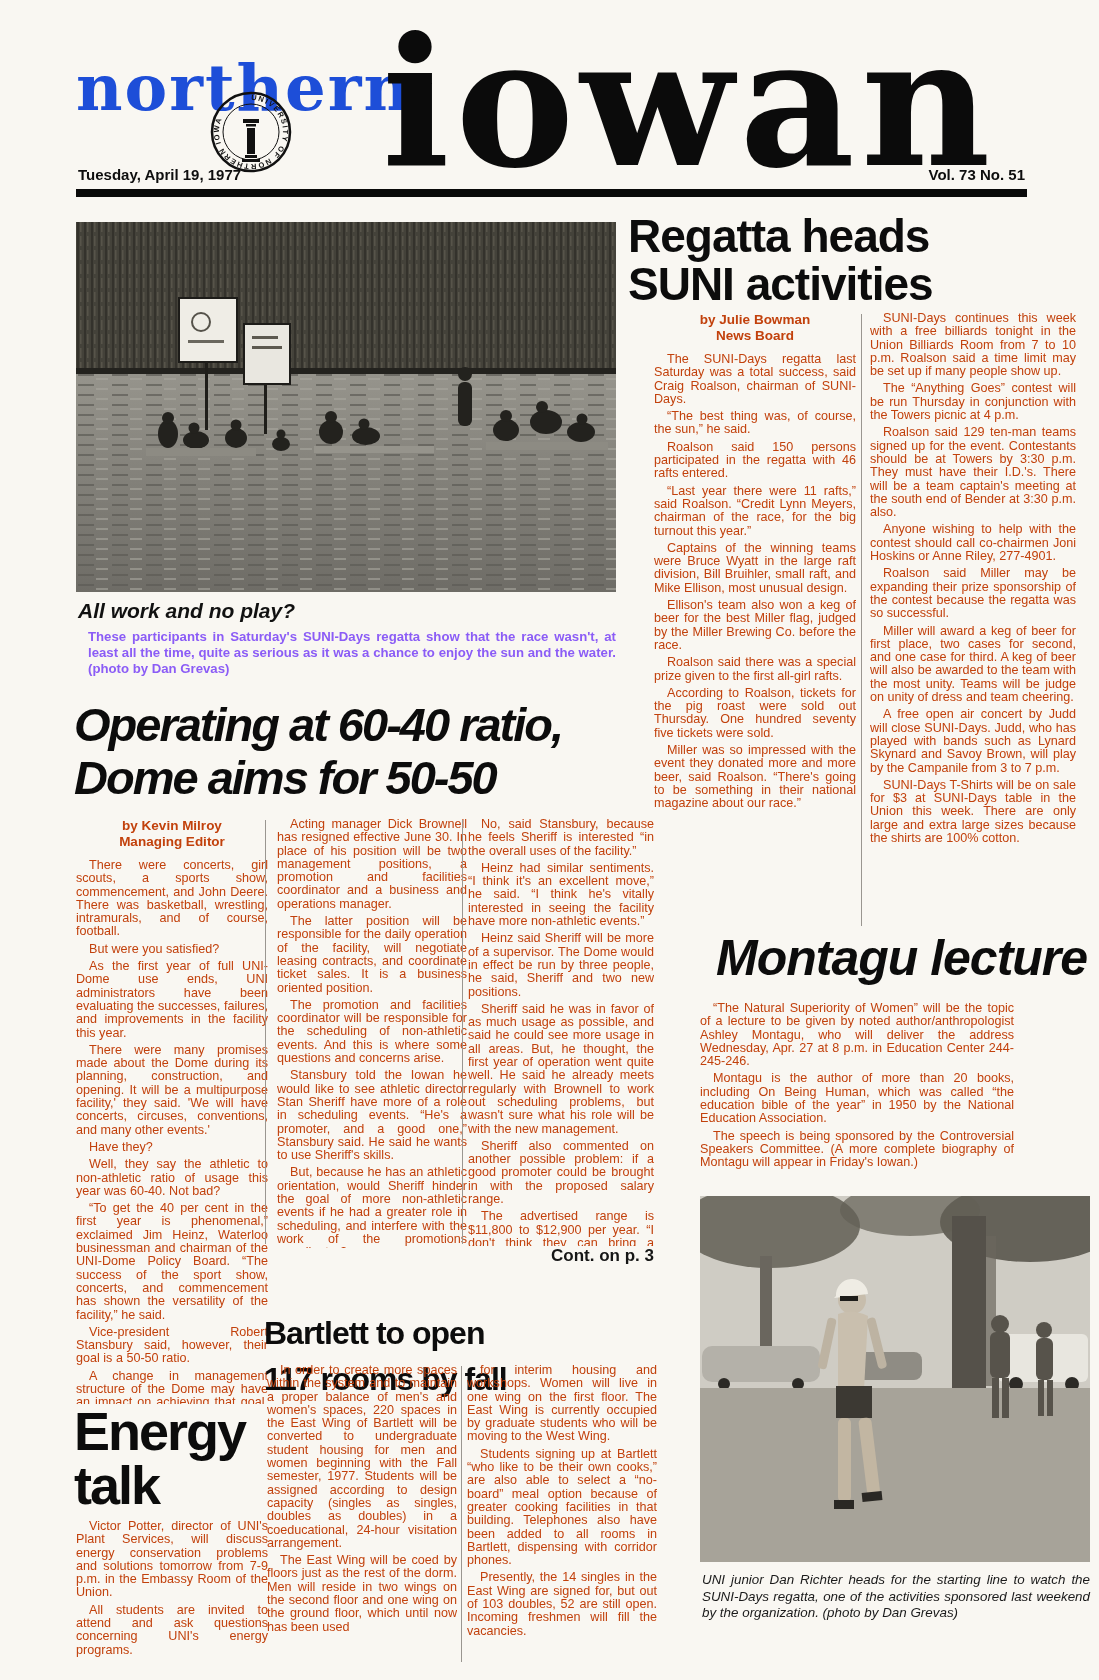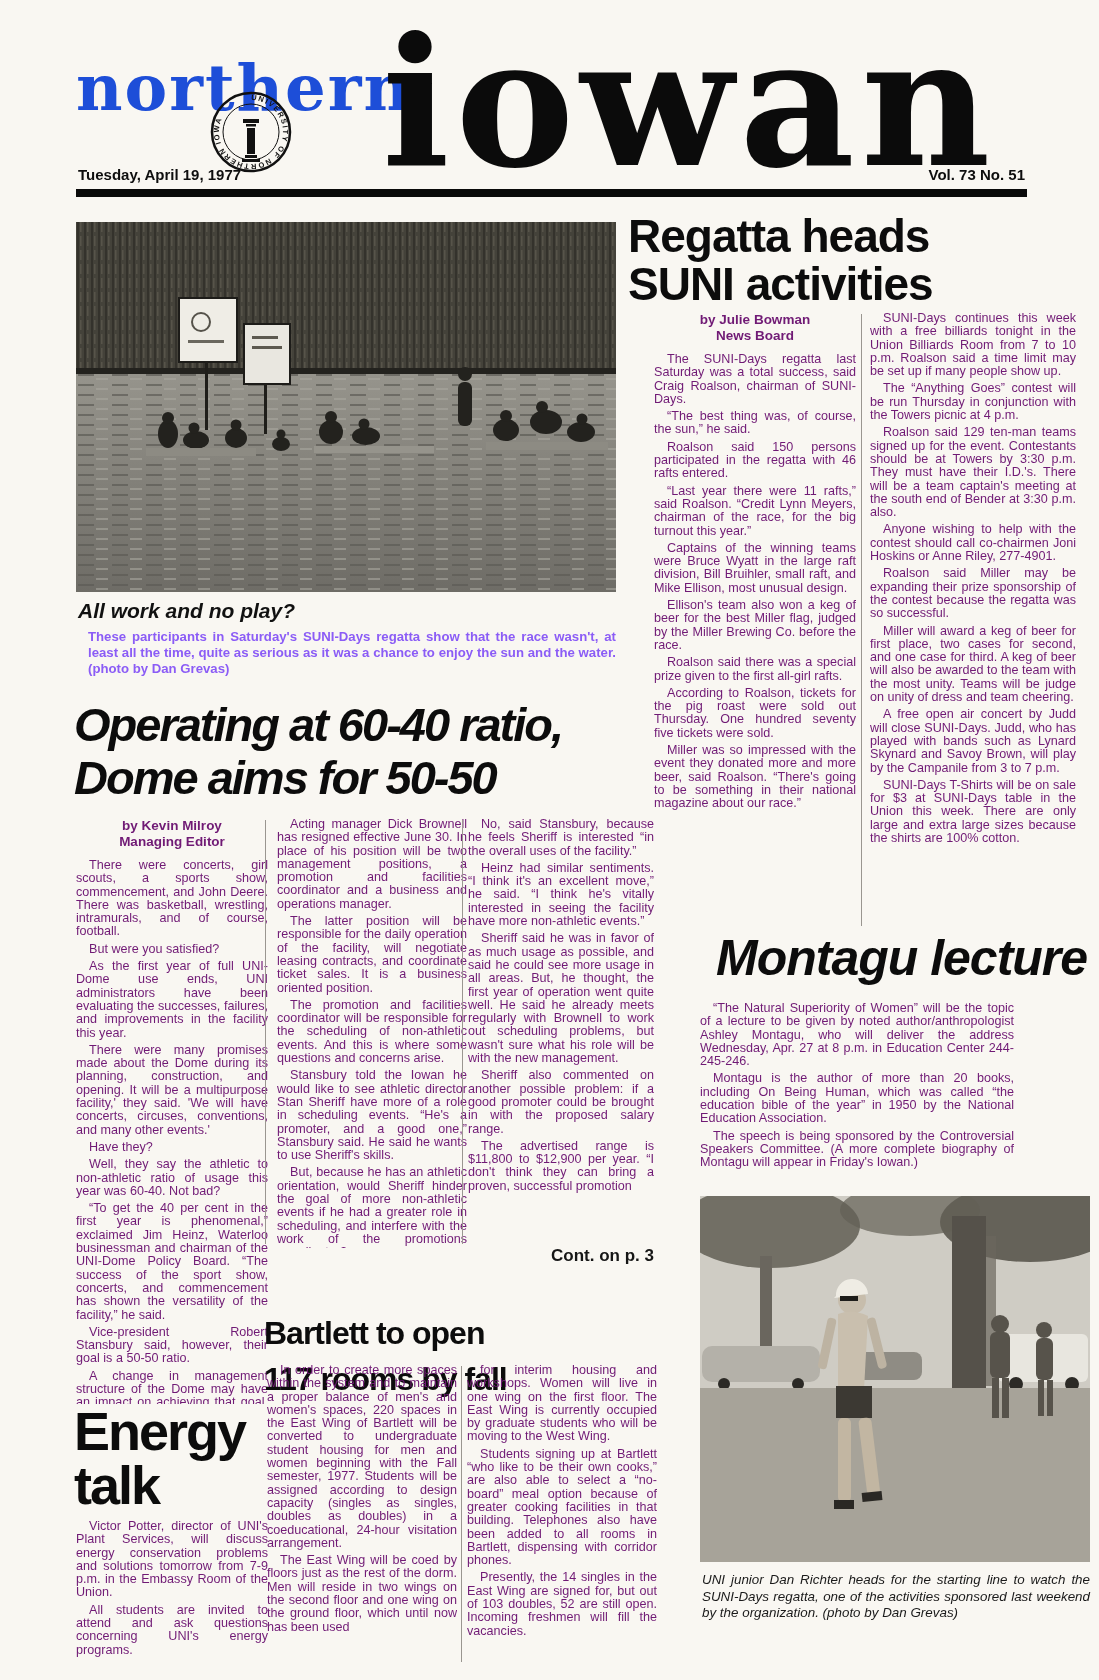--- a/index.html
+++ b/index.html
@@ -24,21 +24,21 @@
   
   .hl { font-weight:bold; color:#0c0c0c; }
   .hl-regatta { font-size:46px; line-height:48px; letter-spacing:-1px; }
   .hl-dome   { font-size:47px; line-height:53px; letter-spacing:-2px; font-style:italic; }
   .hl-montagu{ font-size:50px; line-height:44px; letter-spacing:-1px; font-style:italic; }
   .hl-bartlett{ font-size:32px; line-height:46px; letter-spacing:-1px;margin-top:44px; }
   .hl-energy { font-size:54px; line-height:54px; letter-spacing:-2px; font-weight:700; }
   
   .col {
     position:absolute; font-size:12.6px; line-height:13.3px;
-    text-align:justify; color:#701a75; overflow:hidden;
+    text-align:justify; color:#c2410c; overflow:hidden;
   }
   .para { margin:0 0 4px 0; text-indent:13px; }
   .byline { text-align:center; font-weight:bold; font-size:13.5px; line-height:16px; margin-bottom:9px; text-indent:0; }
   .cont { text-align:right; font-weight:bold; font-size:17px; }
   .caption-title { font-style:italic; font-weight:bold; font-size:21px; color:#111; }
   .caption-body { font-weight:bold; font-size:13.2px; line-height:16px; text-align:justify; color:#8b5cf6; }
   .caption-italic { font-style:italic; font-size:13.4px; line-height:16.5px; text-align:justify; color:#1a1a1a; }
   .vrule { position:absolute; width:1px; background:#9a9690; }
   .photo { position:absolute; display:block; background:#c9c7c0; }
 </style>
@@ -214,20 +214,21 @@
         <p class="para">The promotion and facilities coordinator will be responsible for the scheduling of non-athletic events. And this is where some questions and concerns arise.</p>
         <p class="para">Stansbury told the Iowan he would like to see athletic director Stan Sheriff have more of a role in scheduling events. “He's a promoter, and a good one,” Stansbury said. He said he wants to use Sheriff's skills.</p>
         <p class="para">But, because he has an athletic orientation, would Sheriff hinder the goal of more non-athletic events if he had a greater role in scheduling, and interfere with the work of the promotions coordinator?</p>
       </div>
   </div>
   <div class="vrule" style="left:462px; top:820px; height:424px;"></div>
   <div class="col" style="left:468px; top:818px; width:186px; height:428px;">
     <div>
         <p class="para">No, said Stansbury, because he feels Sheriff is interested “in the overall uses of the facility.”</p>
         <p class="para">Heinz had similar sentiments. “I think it's an excellent move,” he said. “I think he's vitally interested in seeing the facility have more non-athletic events.”</p>
+        <p class="para">Heinz said Sheriff will be more of a supervisor. The Dome would in effect be run by three people, he said, Sheriff and two new positions.</p>
         <p class="para">Sheriff said he was in favor of as much usage as possible, and said he could see more usage in all areas. But, he thought, the first year of operation went quite well. He said he already meets regularly with Brownell to work out scheduling problems, but wasn't sure what his role will be with the new management.</p>
         <p class="para">Sheriff also commented on another possible problem: if a good promoter could be brought in with the proposed salary range.</p>
         <p class="para">The advertised range is $11,800 to $12,900 per year. “I don't think they can bring a proven, successful promotion</p>
       </div>
   </div>
   <div class="abs cont" style="left:468px; top:1246px; width:186px;">Cont. on p. 3</div>
 
   <div class="abs hl hl-energy" style="left:74px; top:1404px;">
     <div>Energy</div>
     <div>talk</div>

